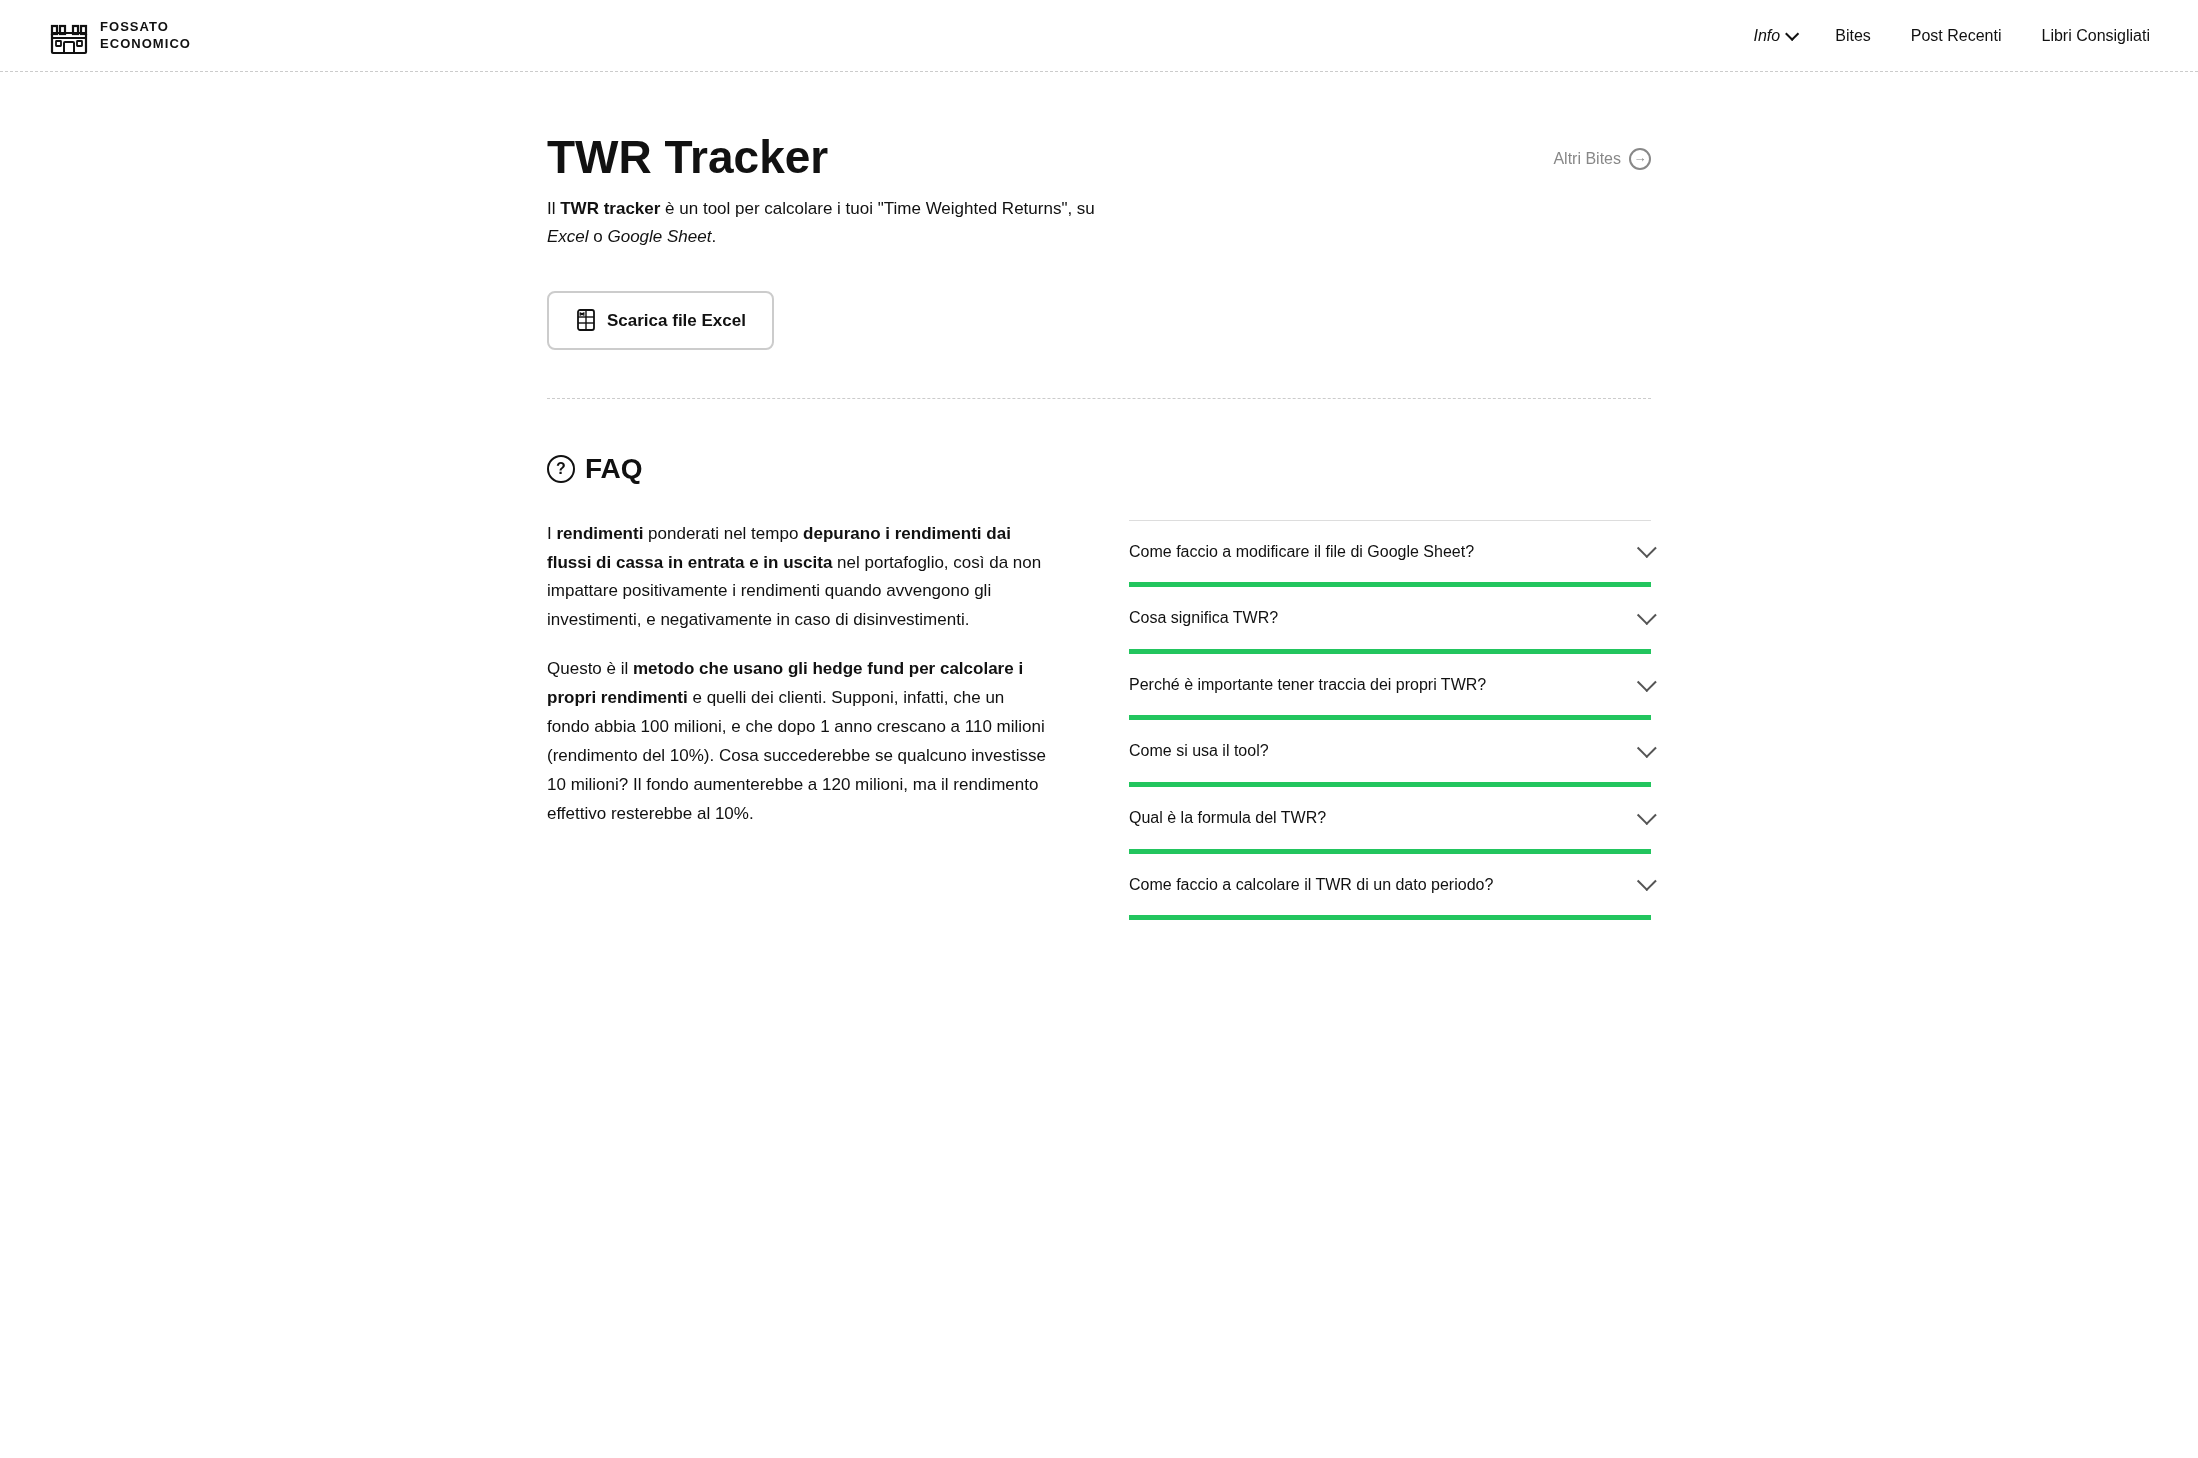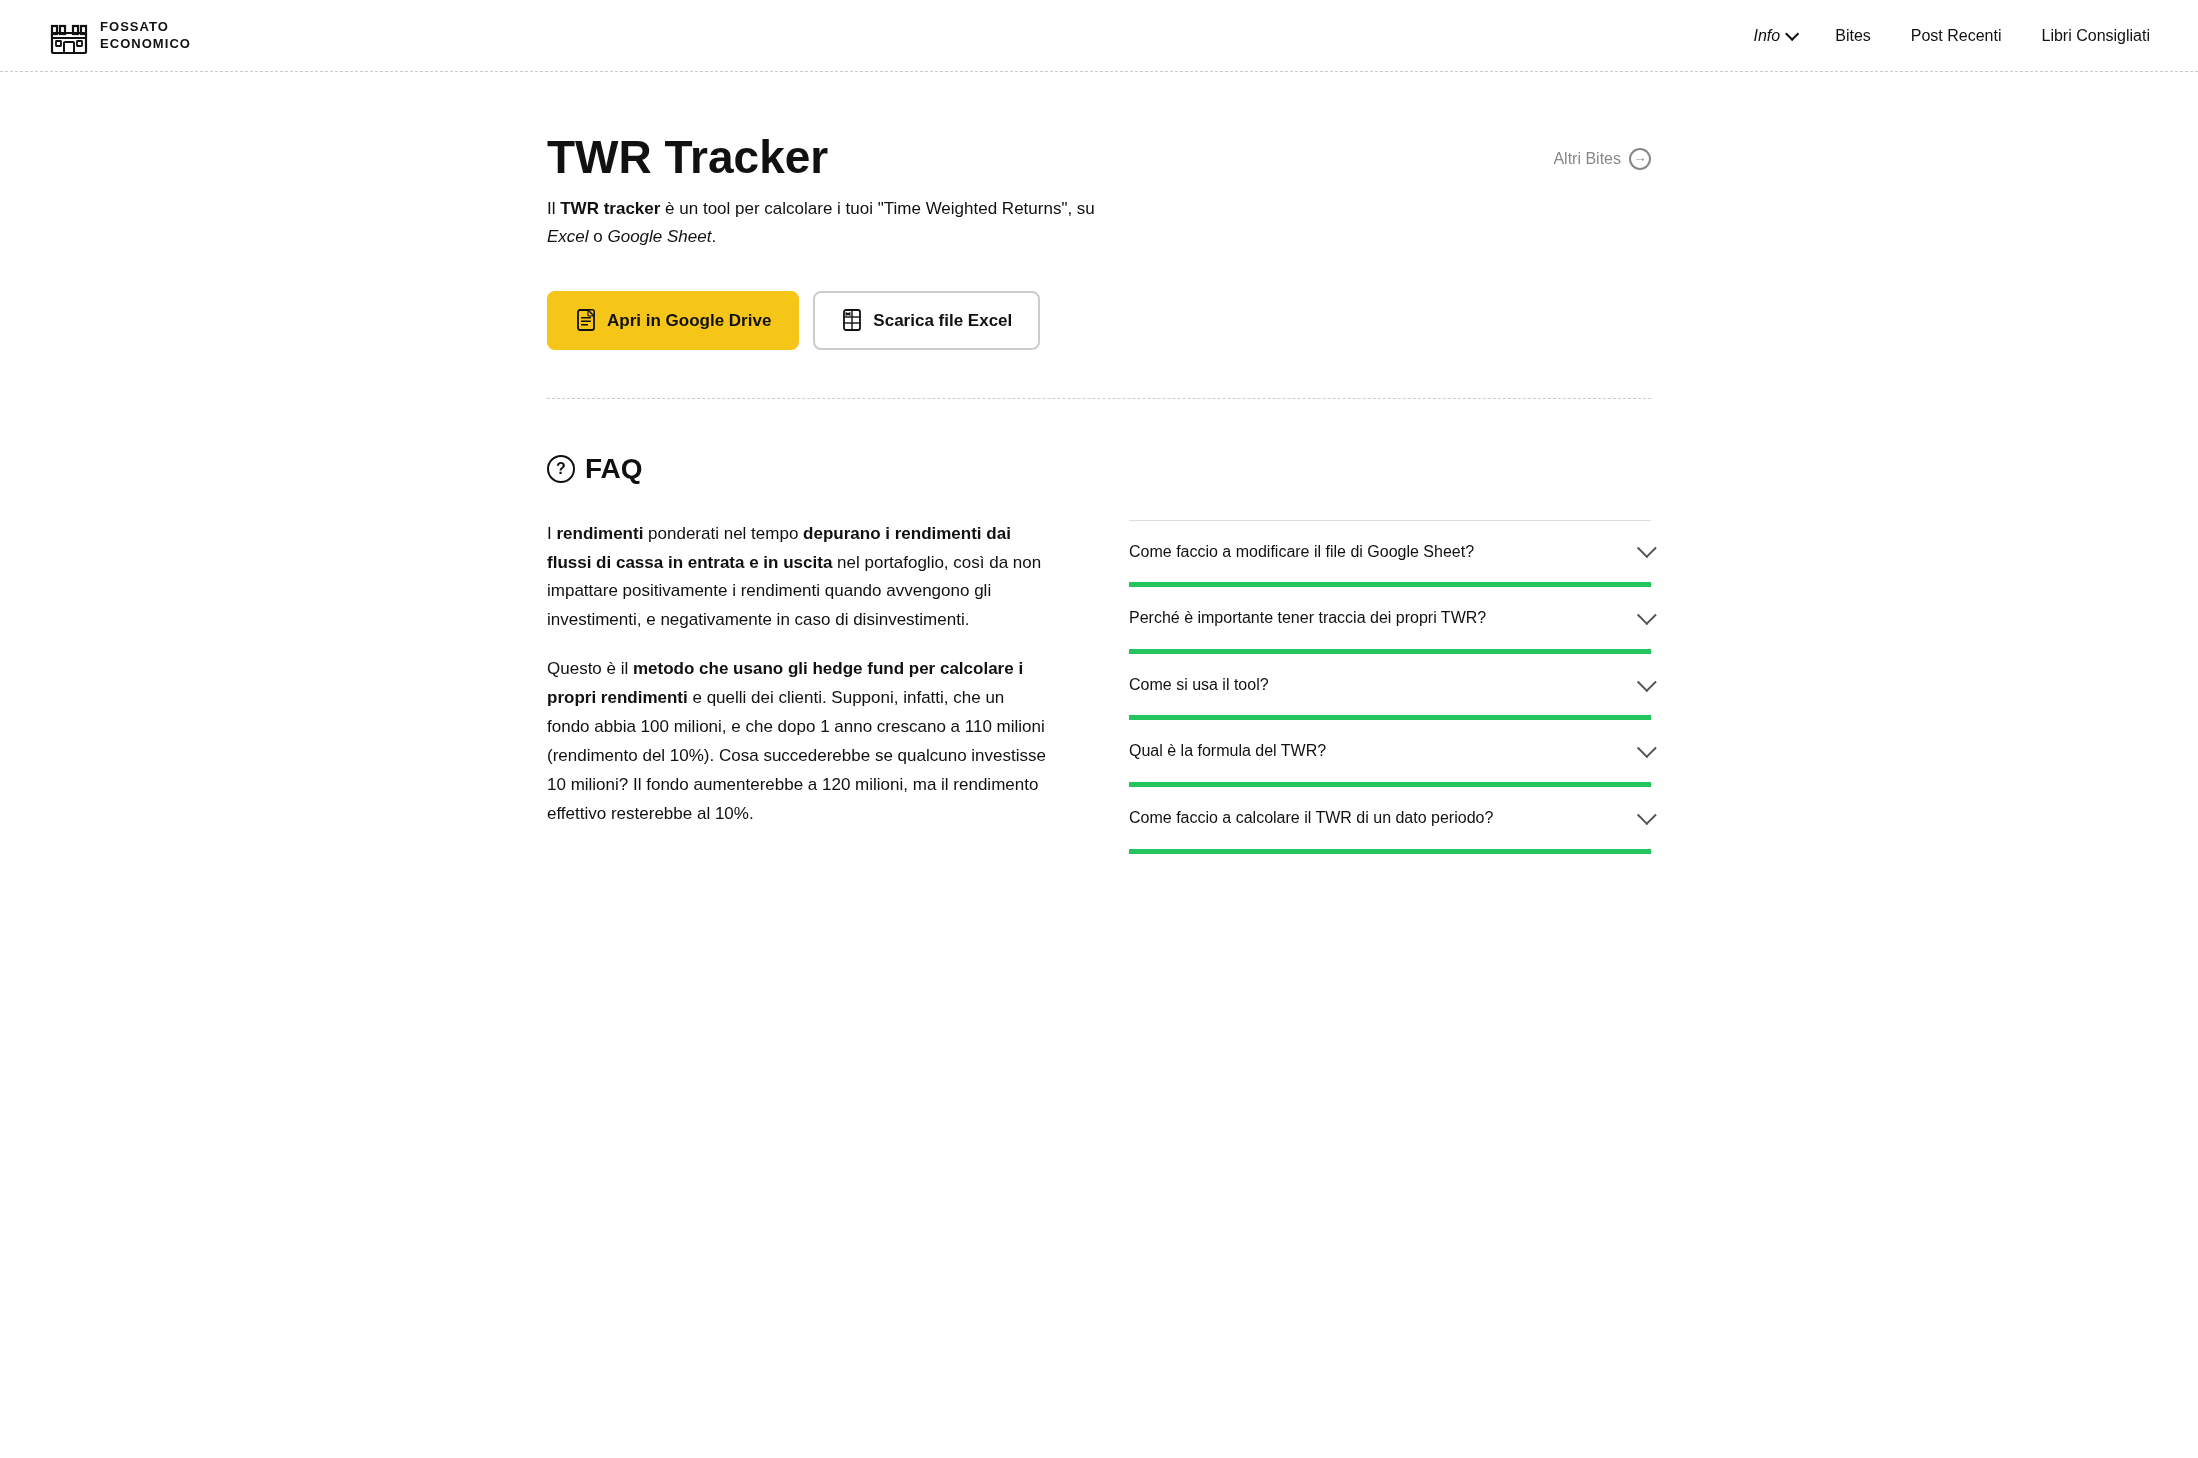--- a/index.html
+++ b/index.html
@@ -299,32 +299,20 @@
       <span>Altri Bites</span>
       <span class="circle-arrow">→</span>
     </a>
   </div>
 
   <p class="description">
     Il <strong>TWR tracker</strong> è un tool per calcolare i tuoi "Time Weighted Returns", su <em>Excel</em> o <em>Google Sheet</em>.
   </p>
 
   <div class="btn-row">
-    <a href="#" class="btn btn-yellow">
-
-      <svg class="btn-icon" viewBox="0 0 22 22" fill="none" xmlns="http://www.w3.org/2000/svg">
-        <rect x="3" y="1" width="16" height="20" rx="2" stroke="#111" stroke-width="1.8" fill="none"></rect>
-        <rect x="6" y="8" width="10" height="1.5" rx="0.5" fill="#111"></rect>
-        <rect x="6" y="11.5" width="10" height="1.5" rx="0.5" fill="#111"></rect>
-        <rect x="6" y="15" width="7" height="1.5" rx="0.5" fill="#111"></rect>
-        <rect x="13" y="1" width="6" height="6" rx="1" fill="#F5C518" stroke="#111" stroke-width="1.2"></rect>
-        <path d="M13 1 L19 7" stroke="#111" stroke-width="1.4"></path>
-      </svg>
-      <span>Apri in Google Drive</span>
-    </a>
     <a href="#" class="btn btn-white">
 
       <svg class="btn-icon" viewBox="0 0 22 22" fill="none" xmlns="http://www.w3.org/2000/svg">
         <rect x="3" y="1" width="16" height="20" rx="2" stroke="#111" stroke-width="1.8" fill="none"></rect>
         <line x1="11" y1="1" x2="11" y2="21" stroke="#111" stroke-width="1.4"></line>
         <line x1="3" y1="8" x2="19" y2="8" stroke="#111" stroke-width="1.4"></line>
         <line x1="3" y1="14" x2="19" y2="14" stroke="#111" stroke-width="1.4"></line>
         <path d="M5 4 L9 6 M9 4 L5 6" stroke="#111" stroke-width="1.5" stroke-linecap="round"></path>
       </svg>
       <span>Scarica file Excel</span>
@@ -350,20 +338,24 @@
         </p>
       </div>
 
       <div class="faq-list">
 
       <div class="faq-item">
             <span class="faq-item-question">Come faccio a modificare il file di Google Sheet?</span>
             <span class="faq-chevron"></span>
           </div>
           <div class="faq-item">
+            <span class="faq-item-question">Cosa significa TWR?</span>
+            <span class="faq-chevron"></span>
+          </div>
+          <div class="faq-item">
             <span class="faq-item-question">Perché è importante tener traccia dei propri TWR?</span>
             <span class="faq-chevron"></span>
           </div>
           <div class="faq-item">
             <span class="faq-item-question">Come si usa il tool?</span>
             <span class="faq-chevron"></span>
           </div>
           <div class="faq-item">
             <span class="faq-item-question">Qual è la formula del TWR?</span>
             <span class="faq-chevron"></span>

